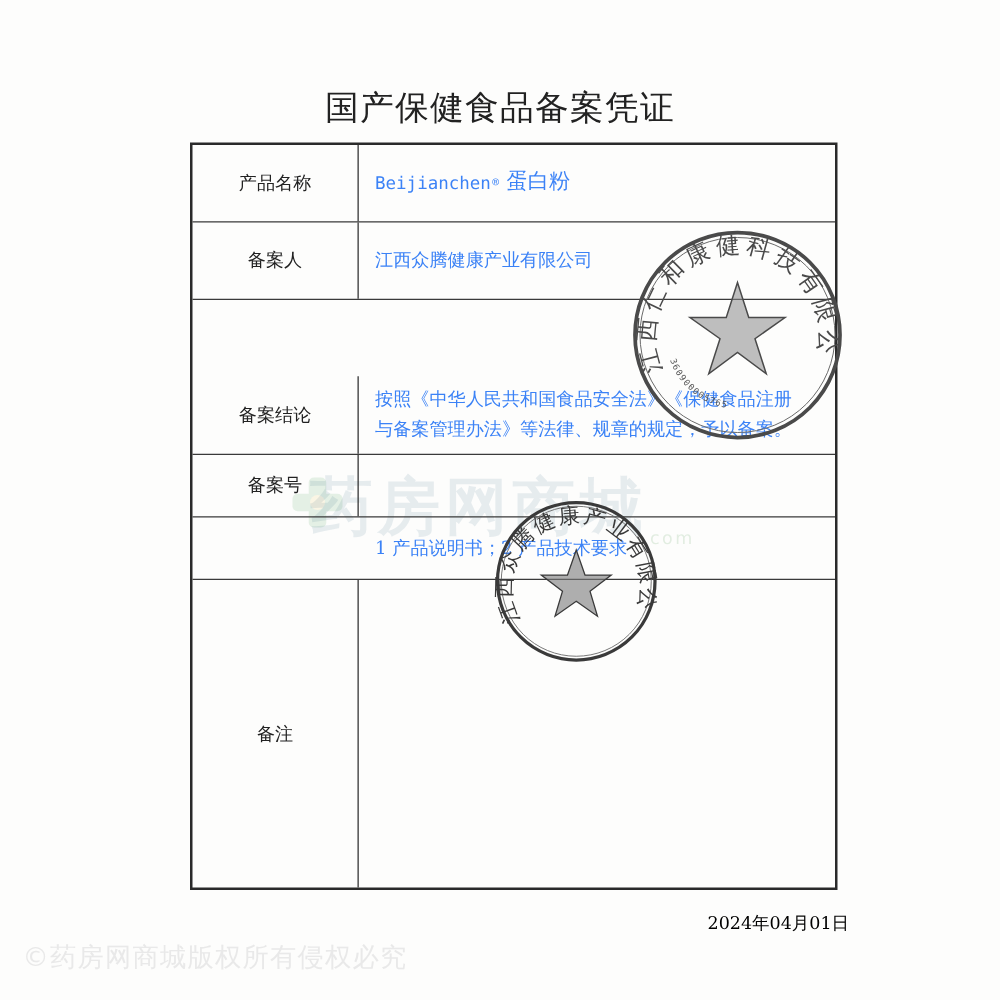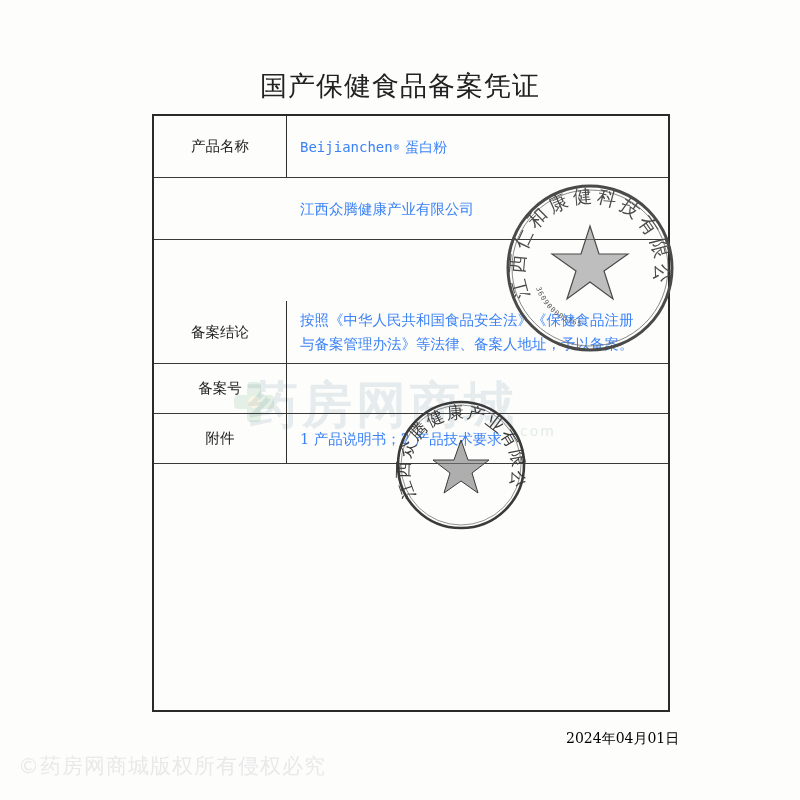--- a/index.html
+++ b/index.html
@@ -29,21 +29,21 @@
     font-size:14.5px; color:#222;
     border-right:1.5px solid #2e2e2e; box-sizing:border-box;
   }
   .value {
     position:absolute; left:146px; right:10px; top:0; height:100%;
     display:flex; align-items:center;
     font-size:14.5px; color:#3b82f6; line-height:24px;
   }
   .value.mono { font-family:"DejaVu Sans Mono", "Liberation Mono", monospace; font-size:14px; }
   .value .sup { font-size:9px; vertical-align:super; margin-left:1px; margin-right:6px; }
-  .value .cn { font-family:Liberation Sans, sans-serif; font-size:14px; }
+  .value .cn { font-family:Liberation Mono, monospace; font-size:17px; }
   .date {
     position:absolute; left:566px; top:730px;
     font-size:14px; color:#000000;
   }
   .watermark {
     position:absolute; left:248px; top:372px;
     font-family:"DejaVu Sans", "Liberation Sans", sans-serif;
     font-size:50px; font-weight:bold; color:#0c4a6e; opacity:0.09;
     letter-spacing:4px; white-space:nowrap;
   }
@@ -80,42 +80,43 @@
   <div class="row" style="top:0; height:62px;">
     <div class="label">产品名称</div>
     <div class="value mono">
       <span>Beijianchen</span>
         <span class="sup">®</span>
         <span class="cn">蛋白粉</span>
     </div>
   </div>
 
   <div class="row" style="top:62px; height:62px;">
+    <div class="label">备案人</div>
     <div class="value">江西众腾健康产业有限公司</div>
   </div>
 
 
   <div class="row" style="top:185px; height:63px;">
     <div class="label">备案结论</div>
     <div class="value" style="flex-direction:column; align-items:flex-start; justify-content:center;">
       <span>按照《中华人民共和国食品安全法》《保健食品注册</span>
-      <span>与备案管理办法》等法律、备案人地址，予以备案。</span>
+      <span>与备案管理办法》等法律、规章的规定，予以备案。</span>
     </div>
   </div>
 
   <div class="row" style="top:248px; height:50px;">
     <div class="label">备案号</div>
   </div>
 
   <div class="row" style="top:298px; height:50px;">
-    <div class="label">附件</div>
     <div class="value">1 产品说明书；2 产品技术要求</div>
   </div>
 
   <div class="row last" style="top:348px; height:246px;">
+    <div class="label">备注</div>
     <div class="value"></div>
   </div>
 </div>
 
 <svg class="stamp" style="left:500px; top:178px;" width="180" height="180" viewBox="0 0 180 180">
   <defs>
     <path id="arc1" d="M 30 118 A 66 66 0 1 1 150 118"></path>
     <path id="arc1b" d="M 36 110 A 58 58 0 0 0 80 148"></path>
   </defs>
   <circle cx="90" cy="90" r="82" fill="none" stroke="#4a4a4a" stroke-width="3"></circle>

